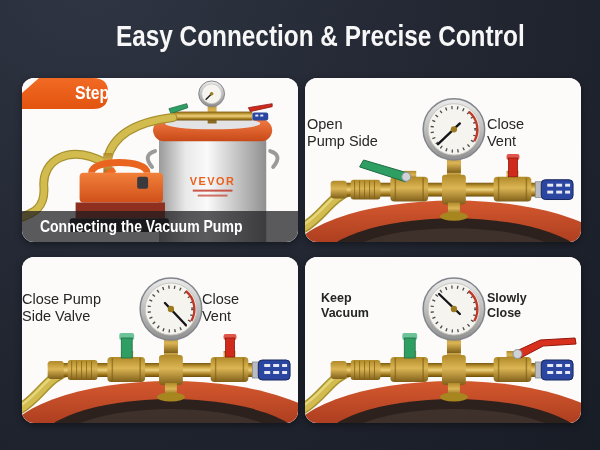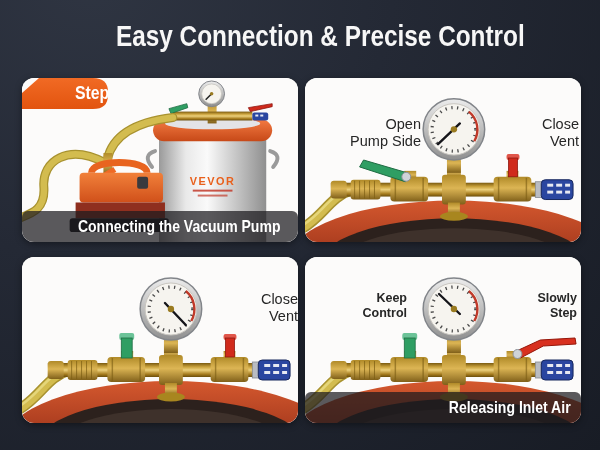--- a/index.html
+++ b/index.html
@@ -27,26 +27,26 @@
     background:linear-gradient(180deg,#f068224 0%,#ec5f17 100%);
     background:linear-gradient(180deg,#f16a24,#e2540f);
     clip-path:path('M17 0 H71 Q86 0 86 14 V17 Q86 31 71 31 H0 V15 Z');
     display:flex;align-items:center;justify-content:flex-end;
     color:#fff;font-weight:bold;font-size:18px;
   }
   .badge span{display:inline-block;transform:scaleX(.88);padding-left:6px;white-space:nowrap;}
   .caption{
     position:absolute;left:0;right:0;bottom:0;height:31px;z-index:3;
     background:rgba(28,26,31,.72);
-    display:flex;align-items:center;justify-content:flex-end;
-    color:#ffffff;font-weight:bold;font-size:16.5px;border-radius:6px;
+    display:flex;align-items:center;justify-content:flex-start;
+    color:#ffffff;font-weight:bold;font-size:16.5px;
   }
   .caption span{display:inline-block;transform:scaleX(.85);white-space:nowrap;}
   .label{
-    position:absolute;z-index:2;color:#262626;text-align:right;
+    position:absolute;z-index:2;color:#262626;text-align:left;
     white-space:pre-line;line-height:1.18;font-size:14.5px;
   }
   .lblL{left:2px;top:38px;width:114px}
   .lblR{right:2px;top:38px;width:92px}
   #panel3 .lblL{left:0;top:34px;width:120px}
   #panel3 .lblR{right:0;top:34px;width:96px}
   #panel4 .label{font-weight:bold;font-size:12.5px}
   #panel4 .lblL{left:16px;top:34px;width:86px}
   #panel4 .lblR{right:4px;top:34px;width:90px}
 </style>
@@ -248,20 +248,22 @@
     <g>
       <rect x="98" y="76" width="15" height="7" rx="2" fill="#6cc398"></rect>
       <rect x="100" y="81" width="11" height="20" fill="#2f9e63" stroke="#1e6b42" stroke-width=".8"></rect>
     </g>
 
     <g>
       <rect x="203" y="77" width="13" height="6" rx="2" fill="#e0564a"></rect>
       <rect x="205" y="81" width="9" height="19" fill="#d02a1c" stroke="#8e1710" stroke-width=".8"></rect>
     </g>
   </svg>
+  <div class="label lblL">Close Pump
+Side Valve</div>
   <div class="label lblR">Close
 Vent</div>
 </div>
 
 <div class="panel" id="panel4">
   <svg class="photo" viewBox="0 0 278 166" preserveAspectRatio="none">
     <use href="#sym-manifold"></use>
     <g transform="translate(150,52)">
       <line x1="6" y1="5" x2="-15" y2="-15" stroke="#15151a" stroke-width="2.4" stroke-linecap="round"></line>
       <circle r="3.2" fill="#9a7b20"></circle>
@@ -271,19 +273,16 @@
       <rect x="98" y="76" width="15" height="7" rx="2" fill="#6cc398"></rect>
       <rect x="100" y="81" width="11" height="20" fill="#2f9e63" stroke="#1e6b42" stroke-width=".8"></rect>
     </g>
 
     <g>
       <polygon points="213,94 237,83 272,81 273,87 240,89 217,101" fill="#d8301f" stroke="#951508" stroke-width="1"></polygon>
       <circle cx="214" cy="97" r="4.5" fill="#cfd3d8" stroke="#8b9097" stroke-width="1"></circle>
     </g>
   </svg>
   <div class="label lblL">Keep
-Control</div>
+Vacuum</div>
   <div class="label lblR">Slowly
-Step</div>
-  <div class="caption">
-      <span>Releasing Inlet Air</span>
-    </div>
+Close</div>
 </div>
 
 </body></html>

